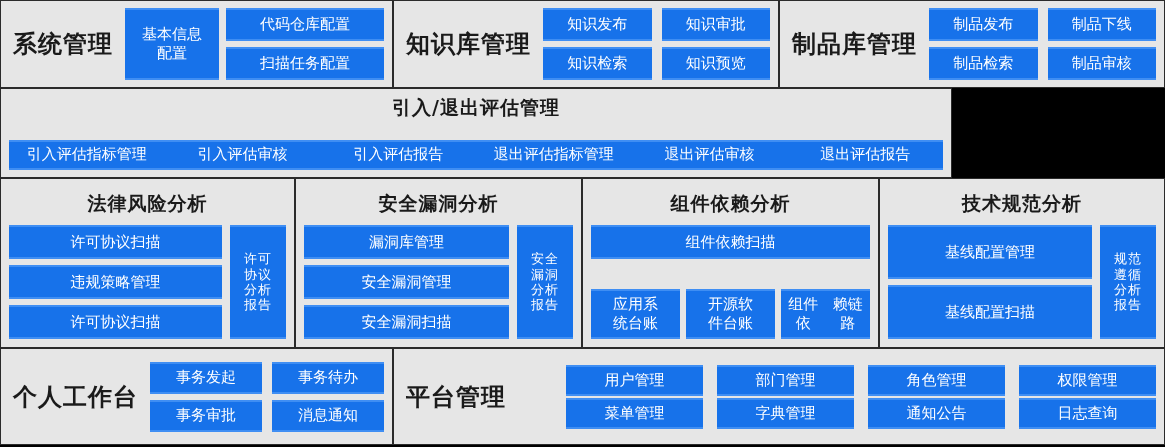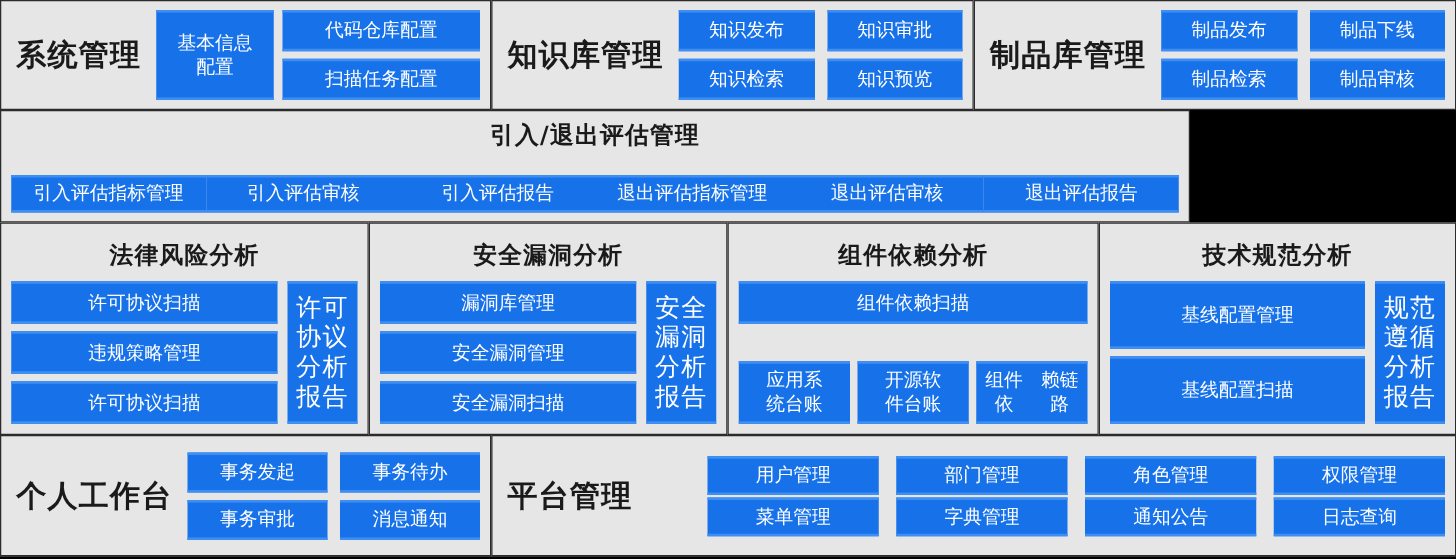--- a/index.html
+++ b/index.html
@@ -42,21 +42,21 @@
     border-bottom: 2px solid #3f8ef3;
     border-left: 0; border-right: 0;
     cursor: pointer;
     white-space: nowrap;
     user-select: none;
   }
   .btn.multi { white-space: normal; }
   .btn.vert {
     writing-mode: horizontal-tb;
     flex-direction: column;
-    font-size: 20px;
+    font-size: 13px;
     line-height: 1.18;
     letter-spacing: 1px;
   }
   .btn.vert span { display: block; }
 
   .grid2 { display: grid; gap: 6px; }
 
   
   .r1 { height: 88px; }
   .r1 .panel { height: 88px; }

